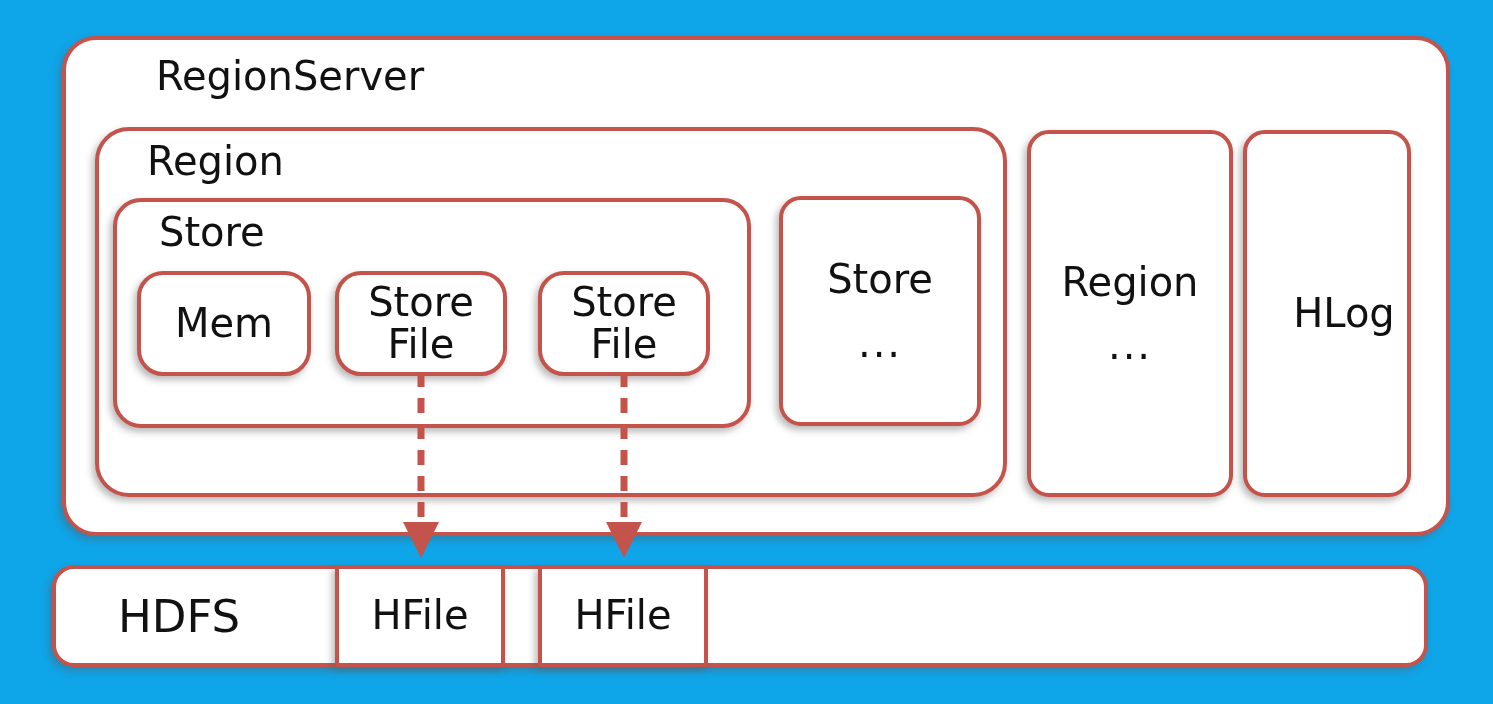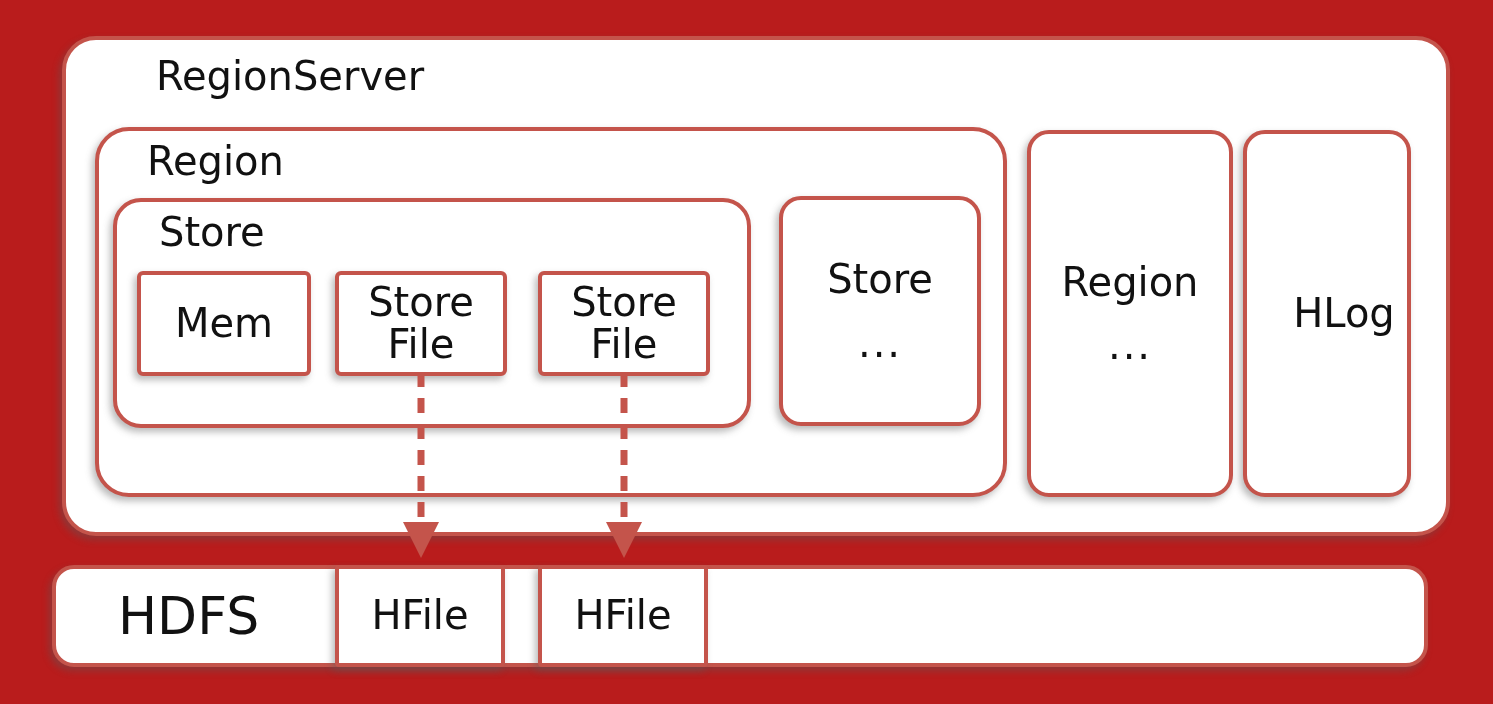--- a/index.html
+++ b/index.html
@@ -10,21 +10,21 @@
   }
   body {
     font-family: "DejaVu Sans", "Liberation Sans", sans-serif;
     -webkit-font-smoothing: antialiased;
   }
 
   #diagram-canvas {
     position: relative;
     width: 1493px;
     height: 704px;
-    background: #b91c1c;
+    background: #0ea5e9;
     overflow: hidden;
   }
 
   
   .box {
     position: absolute;
     box-sizing: border-box;
     background: #ffffff;
     border: 4px solid #C4544B;
     box-shadow: -3px 4px 7px rgba(90,90,90,0.42);
@@ -44,21 +44,21 @@
     white-space: nowrap;
   }
 
   
   #box-regionserver > .box-label { left: 90px; top: 14px; }
   #box-region > .box-label      { left: 48px; top: 8px; }
   #box-store > .box-label       { left: 42px; top: 8px; }
 
   
   .leaf-box {
-    border-radius: 6px;
+    border-radius: 26px;
     display: flex;
     flex-direction: column;
     align-items: center;
     justify-content: center;
     text-align: center;
   }
   .leaf-box .leaf-text {
     font-size: 40px;
     color: #111111;
     line-height: 1.04;
@@ -75,21 +75,21 @@
   
   .tall-box { border-radius: 22px; }
 
   
   #box-hdfs { border-radius: 22px; }
   #box-hdfs > .box-label {
     position: absolute;
     left: 62px;
     top: 50%;
     transform: translateY(-50%);
-    font-size: 52px;
+    font-size: 45px;
     color: #111111;
     white-space: nowrap;
   }
 
   
   .hfile-box {
     border-radius: 4px;
     z-index: 5;
   }
 

